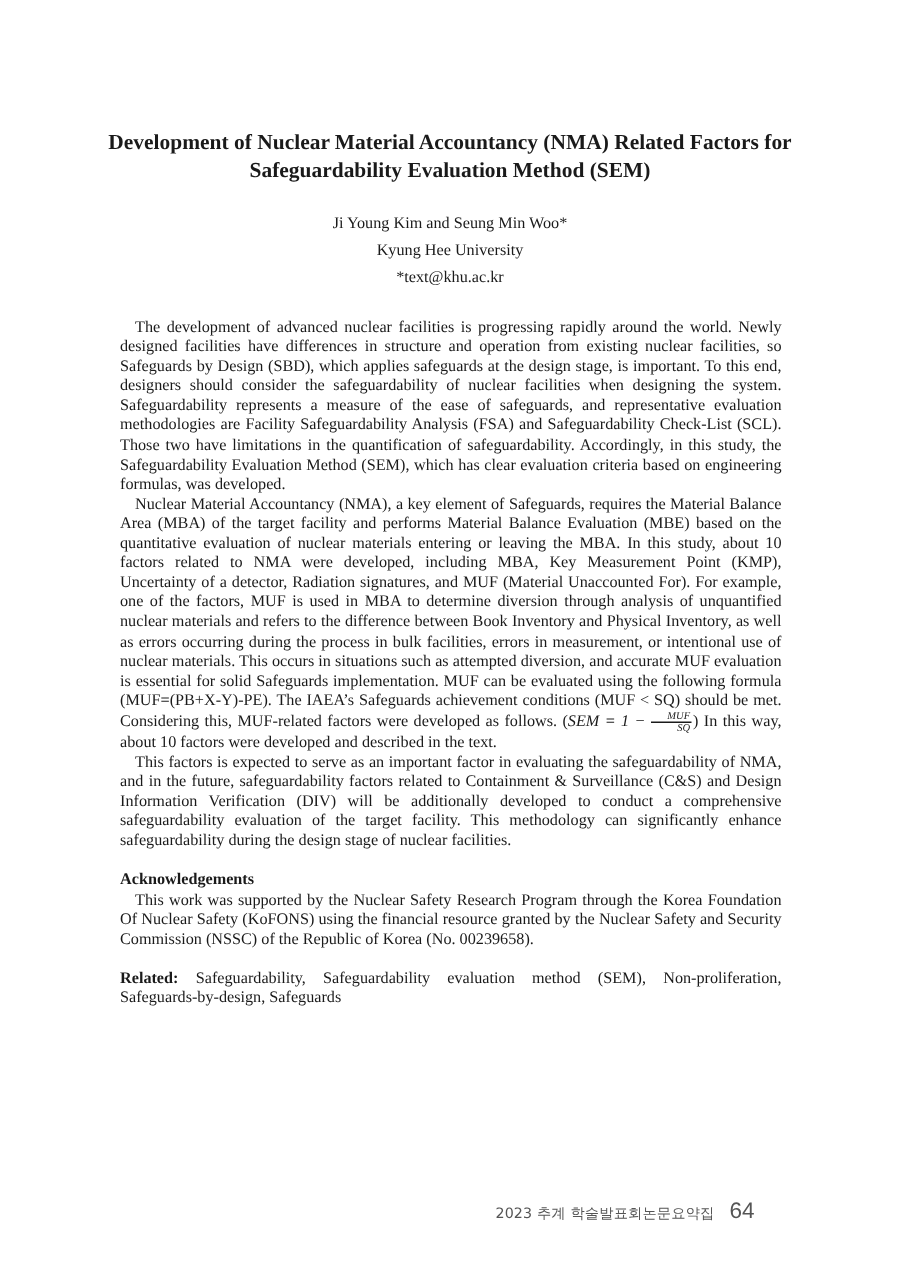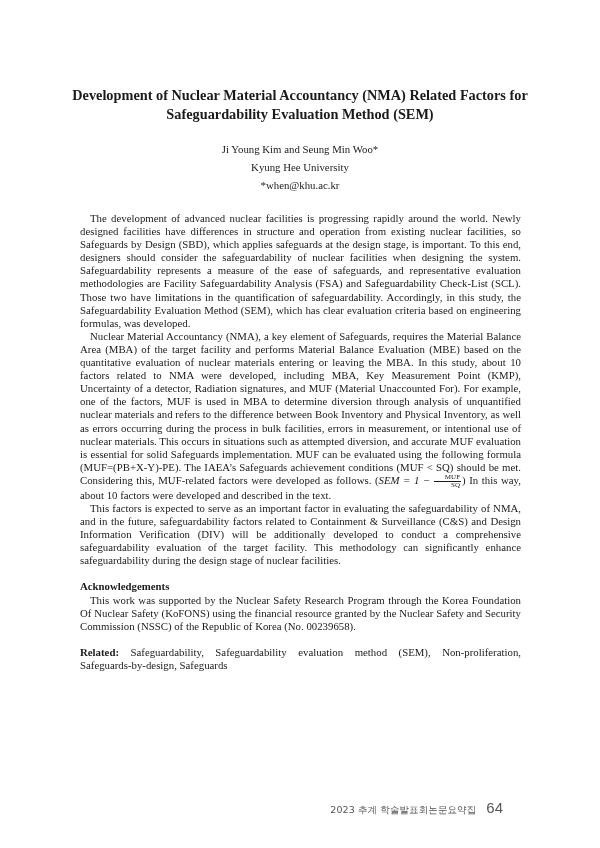--- a/index.html
+++ b/index.html
@@ -9,42 +9,42 @@
   .title { position: absolute; left: 60px; width: 480px; top: 86px; text-align: center;
            font-weight: bold; font-size: 14.3px; line-height: 19px; }
   .authors { position: absolute; left: 0; width: 600px; top: 140px; text-align: center;
              font-size: 10.8px; line-height: 18px; }
   .authors div { height: 18px; }
   .body-text { position: absolute; left: 80px; width: 441px; top: 212px;
                font-size: 10.8px; line-height: 13.1px; text-align: justify; }
   .para { margin: 0; text-indent: 10px; }
   .formula-inline { font-style: italic; }
   .frac { display: inline-block; vertical-align: middle; text-align: right;
-          font-size: 7px; line-height: 7px; margin-right: 1px; }
+          font-size: 7px; line-height: 7px; font-style: italic; margin-right: 1px; }
   .frac .num { display: block; border-bottom: 0.8px solid #1a1a1a; padding: 0 1px; }
   .frac .den { display: block; padding: 0 1px; }
   .section-head { font-weight: bold; margin-top: 13px; }
   .keywords { margin-top: 13px; }
   .keywords .kw-label { font-weight: bold; }
   .footer { position: absolute; top: 778px; right: 80px; display: flex; align-items: baseline;
             font-family: "DejaVu Sans", sans-serif; color: #555; margin-top: 21px; }
   .footer .conf { font-size: 9.5px; letter-spacing: 0.1px; }
   .footer .pageno { font-size: 15px; margin-left: 10px; color: #555; font-family: "Liberation Sans", sans-serif; }
 </style>
 </head>
 <body>
 
 <div class="page">
 
   <div class="title">Development of Nuclear Material Accountancy (NMA) Related Factors for Safeguardability Evaluation Method (SEM)</div>
 
   <div class="authors">
     <div>Ji Young Kim and Seung Min Woo*</div>
     <div>Kyung Hee University</div>
-    <div>*when@khu.ac.kr</div>
+    <div>*text@khu.ac.kr</div>
   </div>
 
   <div class="body-text">
     <p class="para">The development of advanced nuclear facilities is progressing rapidly around the world. Newly designed facilities have differences in structure and operation from existing nuclear facilities, so Safeguards by Design (SBD), which applies safeguards at the design stage, is important. To this end, designers should consider the safeguardability of nuclear facilities when designing the system. Safeguardability represents a measure of the ease of safeguards, and representative evaluation methodologies are Facility Safeguardability Analysis (FSA) and Safeguardability Check-List (SCL). Those two have limitations in the quantification of safeguardability. Accordingly, in this study, the Safeguardability Evaluation Method (SEM), which has clear evaluation criteria based on engineering formulas, was developed.</p>
     <p class="para"><span>Nuclear Material Accountancy (NMA), a key element of Safeguards, requires the Material Balance Area (MBA) of the target facility and performs Material Balance Evaluation (MBE) based on the quantitative evaluation of nuclear materials entering or leaving the MBA. In this study, about 10 factors related to NMA were developed, including MBA, Key Measurement Point (KMP), Uncertainty of a detector, Radiation signatures, and MUF (Material Unaccounted For). For example, one of the factors, MUF is used in MBA to determine diversion through analysis of unquantified nuclear materials and refers to the difference between Book Inventory and Physical Inventory, as well as errors occurring during the process in bulk facilities, errors in measurement, or intentional use of nuclear materials. This occurs in situations such as attempted diversion, and accurate MUF evaluation is essential for solid Safeguards implementation. MUF can be evaluated using the following formula (MUF=(PB+X-Y)-PE). The IAEA’s Safeguards achievement conditions (MUF &lt; SQ) should be met. Considering this, MUF-related factors were developed as follows. (</span><span class="formula-inline">SEM = 1 −</span> <span class="frac"><span class="num">MUF</span><span class="den">SQ</span></span><span>) In this way, about 10 factors were developed and described in the text.</span></p>
     <p class="para">This factors is expected to serve as an important factor in evaluating the safeguardability of NMA, and in the future, safeguardability factors related to Containment &amp; Surveillance (C&amp;S) and Design Information Verification (DIV) will be additionally developed to conduct a comprehensive safeguardability evaluation of the target facility. This methodology can significantly enhance safeguardability during the design stage of nuclear facilities.</p>
 
     <div class="section-head">Acknowledgements</div>
     <p class="para">This work was supported by the Nuclear Safety Research Program through the Korea Foundation Of Nuclear Safety (KoFONS) using the financial resource granted by the Nuclear Safety and Security Commission (NSSC) of the Republic of Korea (No. 00239658).</p>
 

